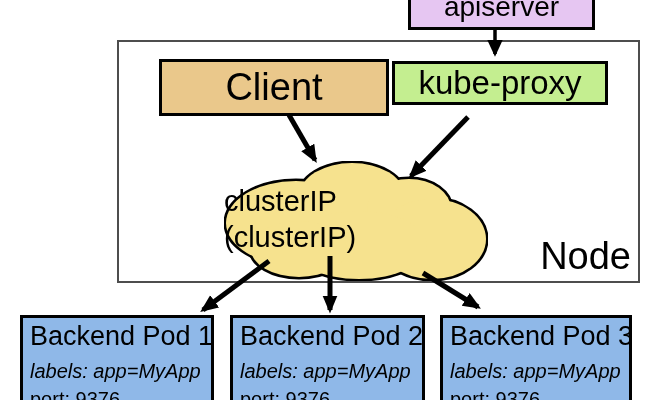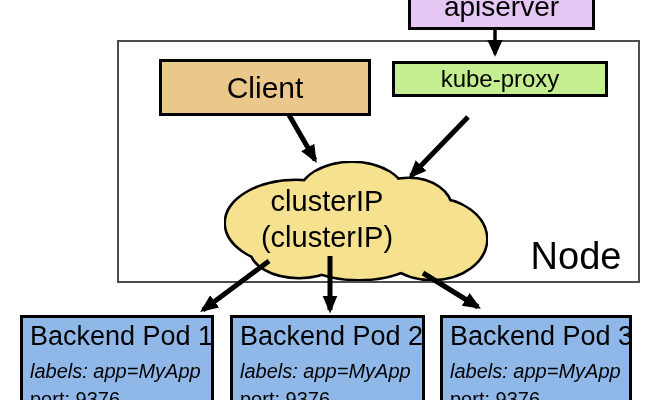--- a/index.html
+++ b/index.html
@@ -7,33 +7,33 @@
     position:relative;width:650px;height:400px;overflow:hidden;
     background:#fff;font-family:"Liberation Sans",sans-serif;color:#000;
   }
   .abs{position:absolute;}
   .node-box{
     left:117px;top:40px;width:519px;height:239px;
     border:2px solid var(--node-border,#4d4d4d);background:transparent;z-index:1;
   }
   .node-label{
     left:521px;top:235px;width:110px;height:44px;
-    font-size:38px;line-height:42px;text-align:center;z-index:2;
+    font-size:38px;line-height:42px;text-align:right;z-index:2;
   }
   .box{
     display:flex;align-items:center;justify-content:center;
     border:3px solid #000;box-sizing:border-box;z-index:3;
   }
   .apiserver{left:408px;top:-17px;width:187px;height:47px;background:var(--apiserver,#e6c6f2);font-size:28px;}
-  .kube-proxy{left:392px;top:61px;width:216px;height:36px;background:var(--kube-proxy,#c4ee90);font-size:24px;}
-  .client{left:159px;top:59px;width:212px;height:57px;background:var(--client,#eac88b);font-size:30px;}
+  .kube-proxy{left:392px;top:61px;width:216px;height:44px;background:var(--kube-proxy,#c4ee90);font-size:33px;}
+  .client{left:159px;top:59px;width:230px;height:57px;background:var(--client,#eac88b);font-size:38px;}
   .cloud-wrap{left:224px;top:161px;width:264px;height:120px;z-index:2;}
   .cloud-wrap svg{position:absolute;left:0;top:0;}
   .cloud-text{
-    position:absolute;left:0;top:22px;width:206px;text-align:center;
+    position:absolute;left:0;top:22px;width:206px;text-align:left;
     font-size:29px;line-height:36px;z-index:2;
   }
   .arrows{left:0;top:0;width:650px;height:400px;z-index:5;pointer-events:none;}
   .pod{
     top:315px;width:194px;height:100px;background:var(--pod,#8fb8e8);
     border:3px solid #000;box-sizing:border-box;padding:2px 7px;z-index:3;
   }
   .pod-title{font-size:27px;line-height:32px;white-space:nowrap;}
   .pod-labels{font-size:20px;line-height:24px;margin-top:7px;white-space:nowrap;font-style:italic;}
   .pod-port{font-size:20px;line-height:24px;margin-top:4px;white-space:nowrap;}

